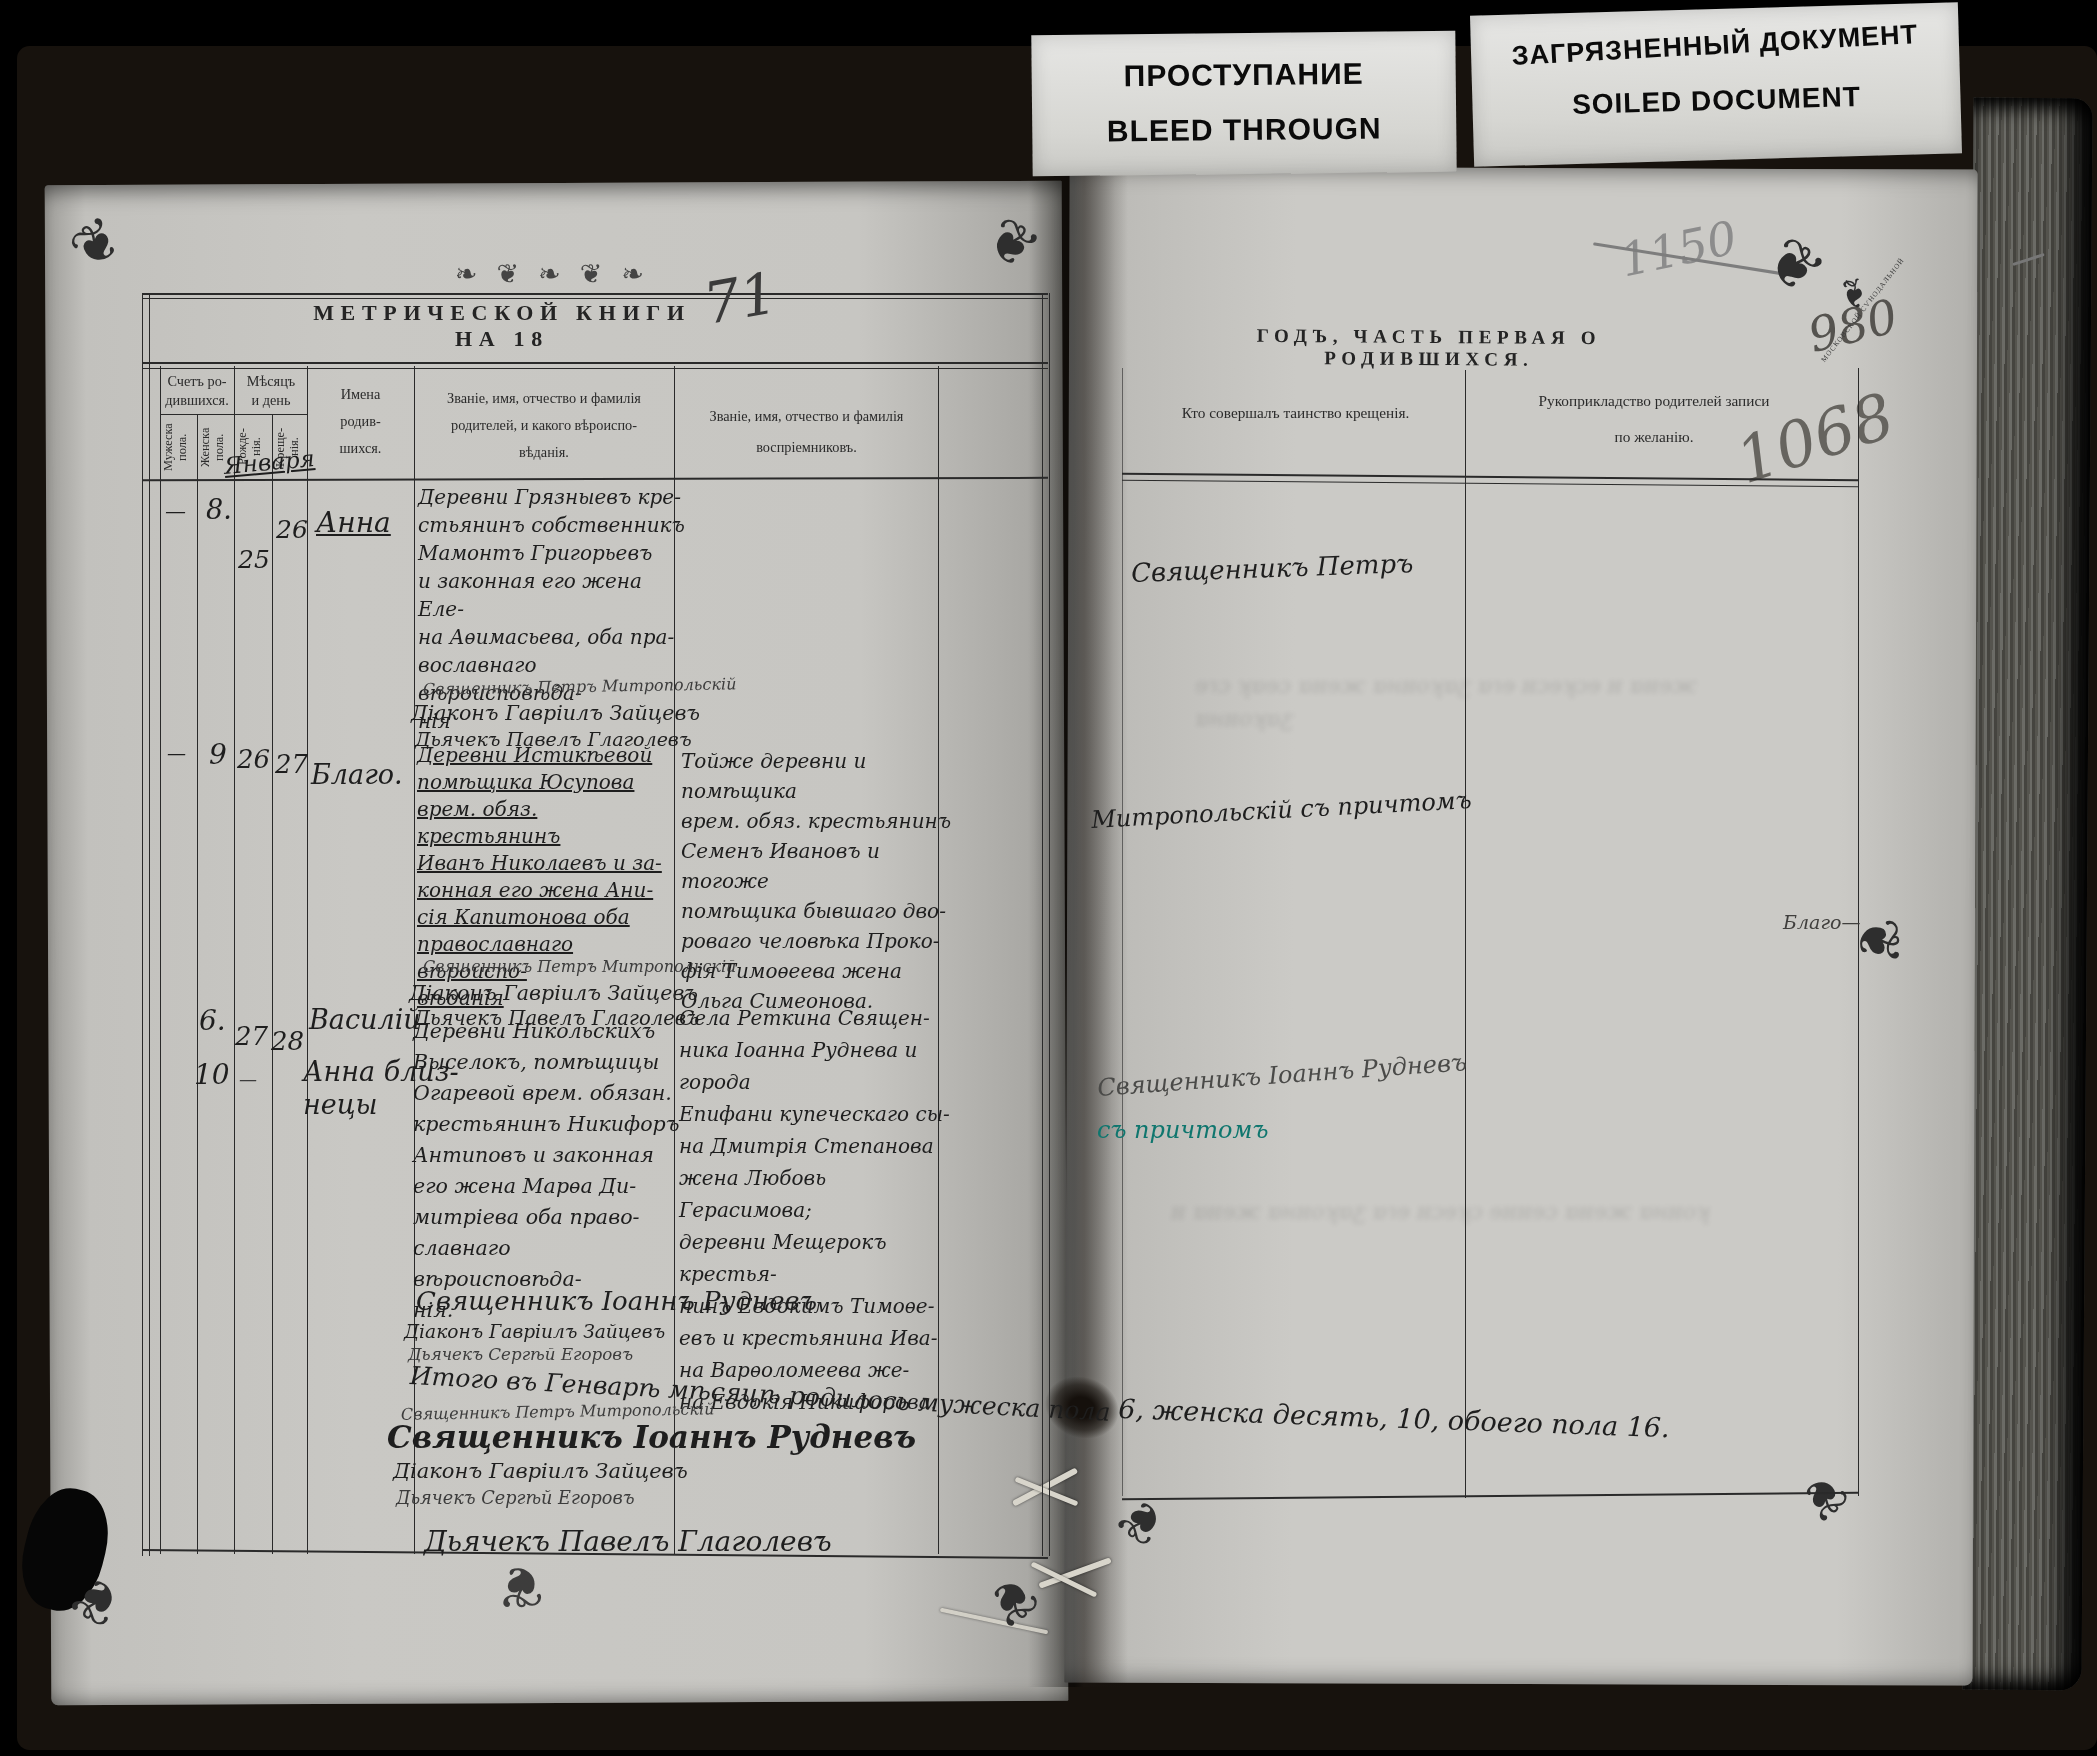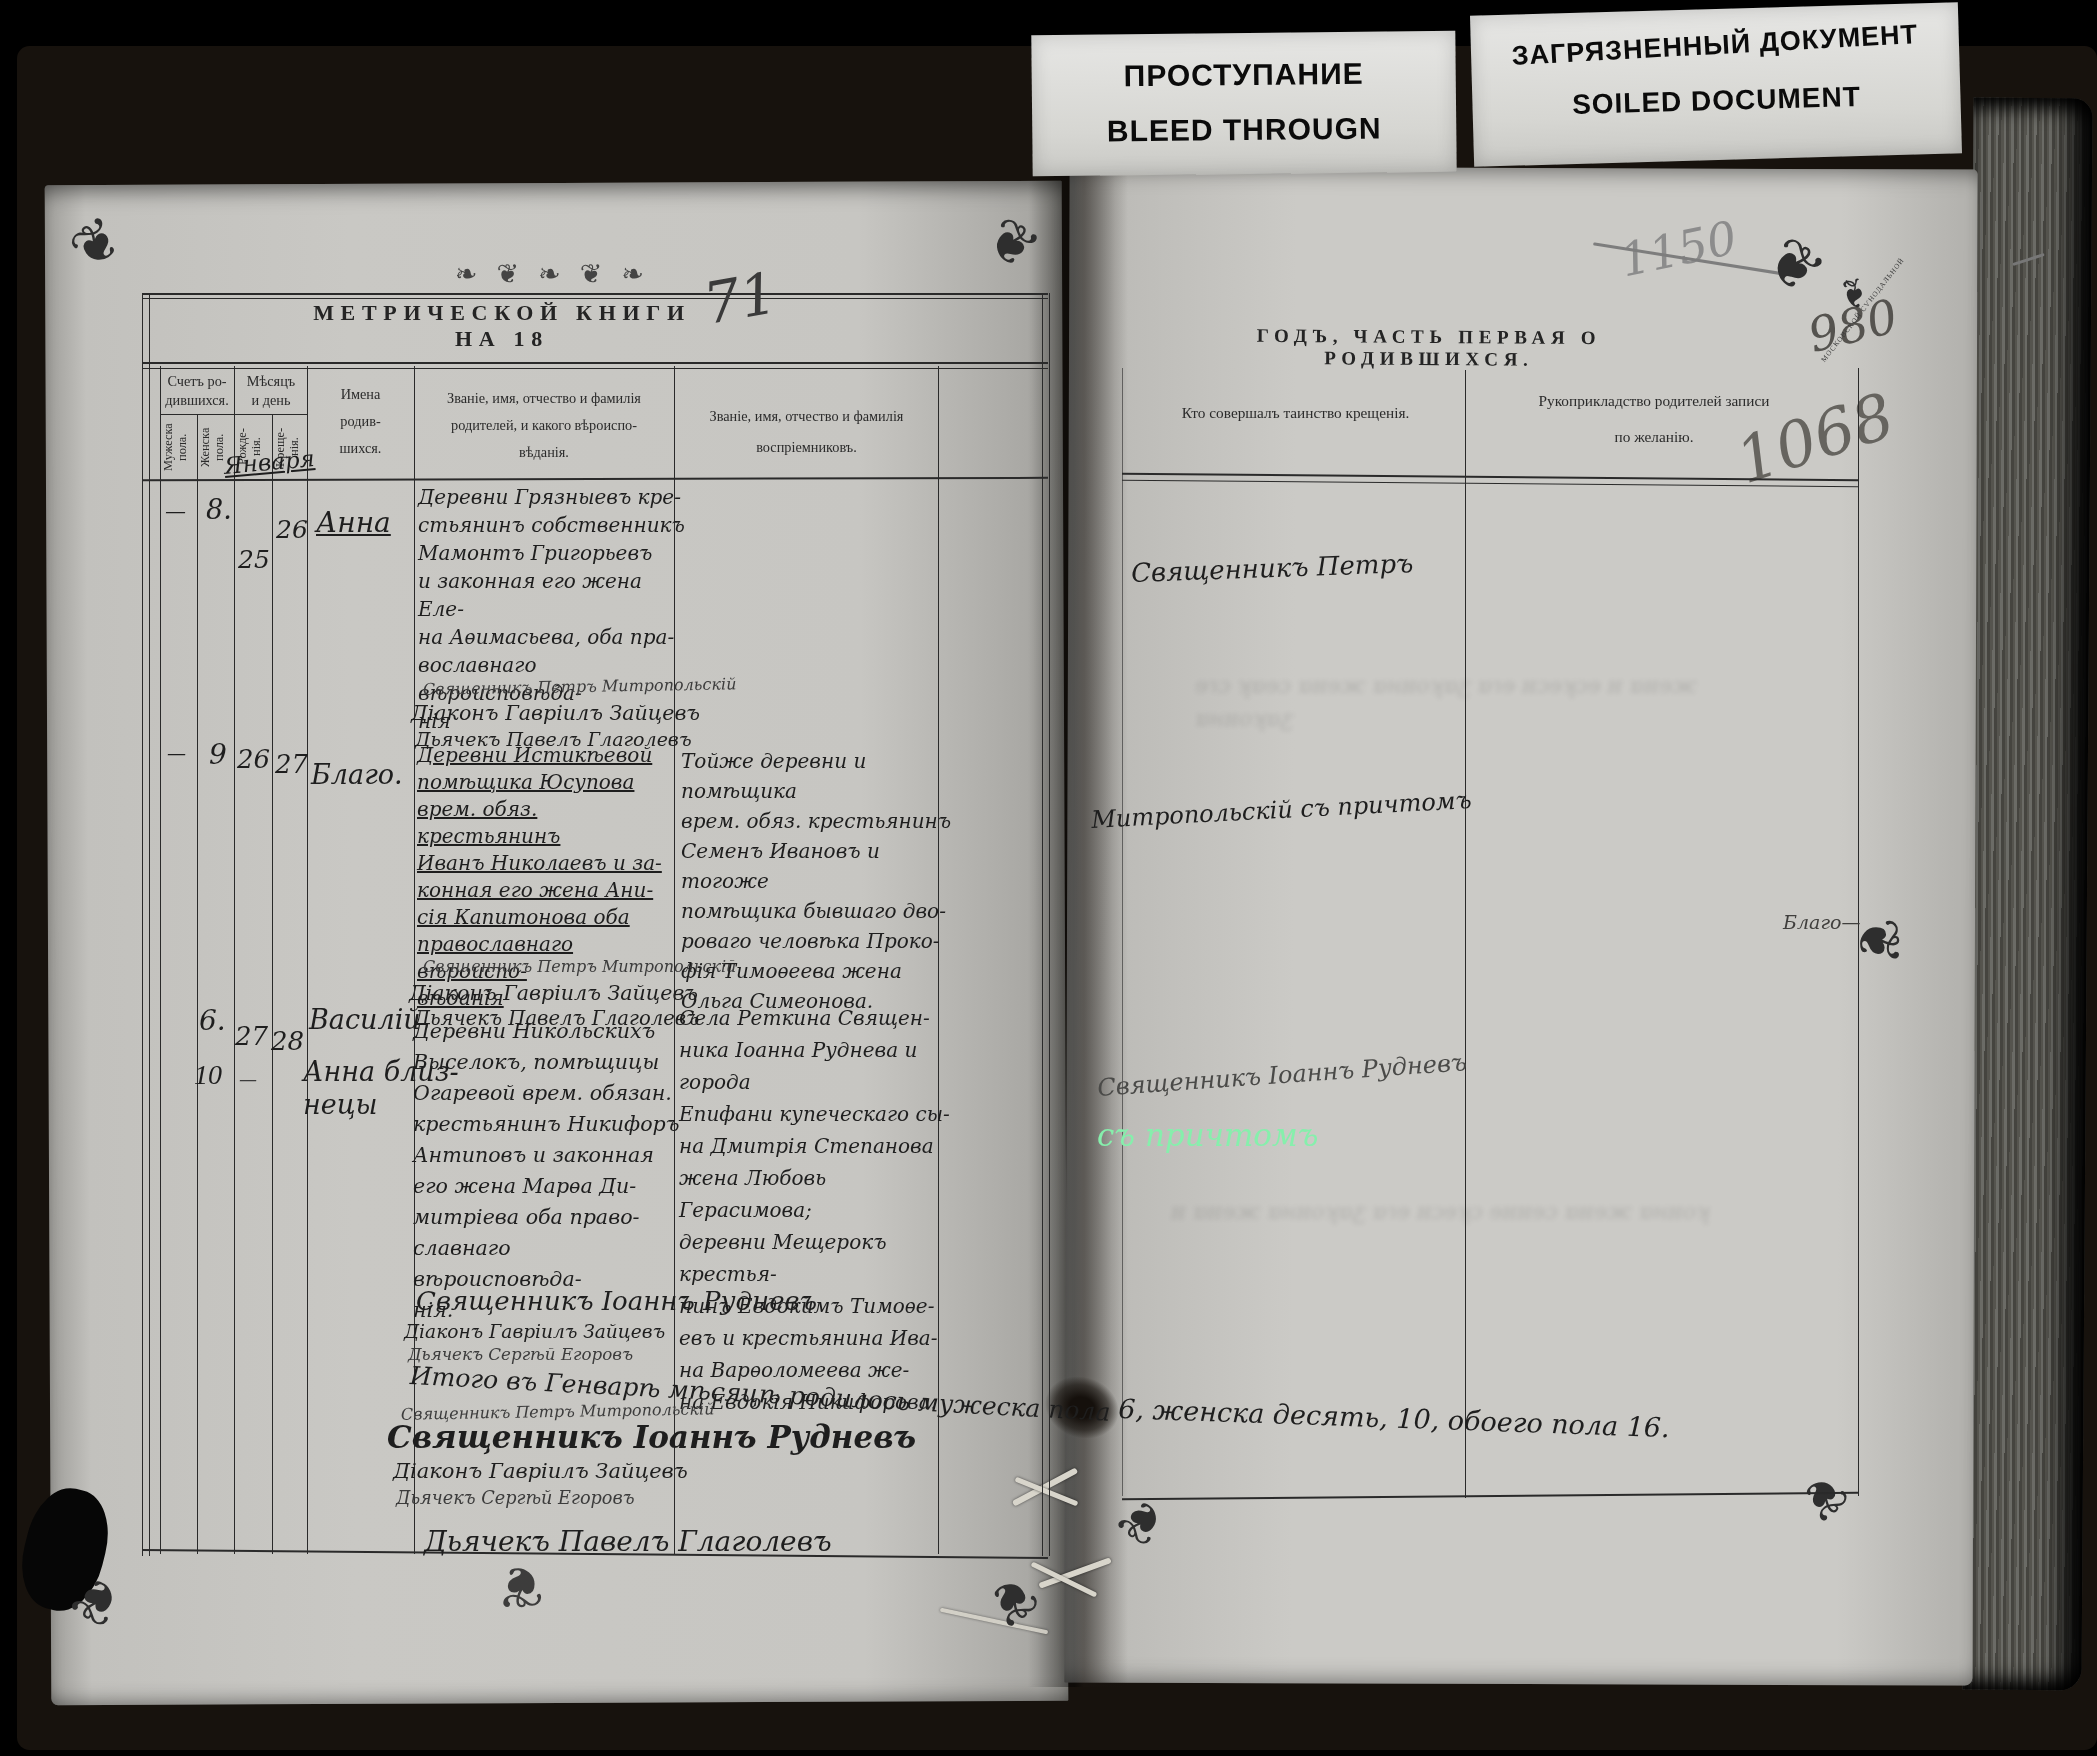--- a/index.html
+++ b/index.html
@@ -162,21 +162,21 @@
   <div class="abs hw" style="left:414px;top:1004px;font-size:19.6px;">Дьячекъ Павелъ Глаголевъ</div>
   <div class="abs hw" style="left:681px;top:746px;width:277px;font-size:20px;line-height:30px;">Тойже деревни и помѣщика
 врем. обяз. крестьянинъ
 Семенъ Ивановъ и тогоже
 помѣщика бывшаго дво-
 роваго человѣка Проко-
 фія Тимоѳеева жена
 Ольга Симеонова.</div>
 
   <div class="abs hw" style="left:199px;top:1000px;font-size:28px;">6.</div>
-  <div class="abs hw" style="left:194px;top:1054px;font-size:28px;font-family:Liberation Serif, serif;">10</div>
+  <div class="abs hw" style="left:194px;top:1054px;font-size:28px;">10</div>
   <div class="abs hw" style="left:235px;top:1017px;font-size:26px;">27</div>
   <div class="abs hw" style="left:239px;top:1066px;font-size:18px;color:#3c3c3c;">—</div>
   <div class="abs hw" style="left:271px;top:1022px;font-size:26px;">28</div>
   <div class="abs hw" style="left:309px;top:1000px;font-size:27px;">Василій</div>
   <div class="abs hw" style="left:303px;top:1055px;font-size:27px;line-height:33px;">Анна близ-
 нецы</div>
   <div class="abs hw" style="left:679px;top:1002px;width:282px;font-size:20px;line-height:32px;">Села Реткина Священ-
 ника Іоанна Руднева и города
 Епифани купеческаго сы-
 на Дмитрія Степанова
@@ -227,19 +227,19 @@
   <div class="abs ln" style="left:1858px;top:368px;width:1.4px;height:1128px;"></div>
   <div class="abs ln" style="left:1122px;top:1495px;width:736px;height:1.9px;transform:rotate(-.5deg);"></div>
 
   <div class="abs printed colhead" style="left:1138px;top:404px;width:315px;font-size:15.3px;">Кто совершалъ таинство крещенія.</div>
   <div class="abs printed colhead" style="left:1482px;top:392px;width:344px;font-size:15.3px;">Рукоприкладство родителей записи</div>
   <div class="abs printed colhead" style="left:1482px;top:428px;width:344px;font-size:15.3px;">по желанію.</div>
 
   <div class="abs hw" style="left:1131px;top:549px;font-size:26px;transform:rotate(-2deg);white-space:nowrap;">Священникъ Петръ</div>
   <div class="abs hw" style="left:1091px;top:792px;font-size:24px;transform:rotate(-3deg);white-space:nowrap;">Митропольскій съ причтомъ</div>
   <div class="abs hw" style="left:1097px;top:1057px;font-size:24px;color:#4a4a48;transform:rotate(-4deg);white-space:nowrap;">Священникъ Іоаннъ Рудневъ</div>
-  <div class="abs hw" style="left:1097px;top:1112px;font-size:31px;color:#86efac;">съ причтомъ</div>
+  <div class="abs hw" style="left:1097px;top:1112px;font-size:24px;color:#0f766e;">съ причтомъ</div>
 
   <div class="abs hw" style="left:1119px;top:1389px;font-size:27px;white-space:nowrap;transform:rotate(2deg);transform-origin:left top;">6, женска десять, 10, обоего пола 16.</div>
   <div class="abs hw" style="left:1783px;top:908px;font-size:19px;color:#403f3d;">Благо—</div>
 
 </div>
 
 
 </body></html>

